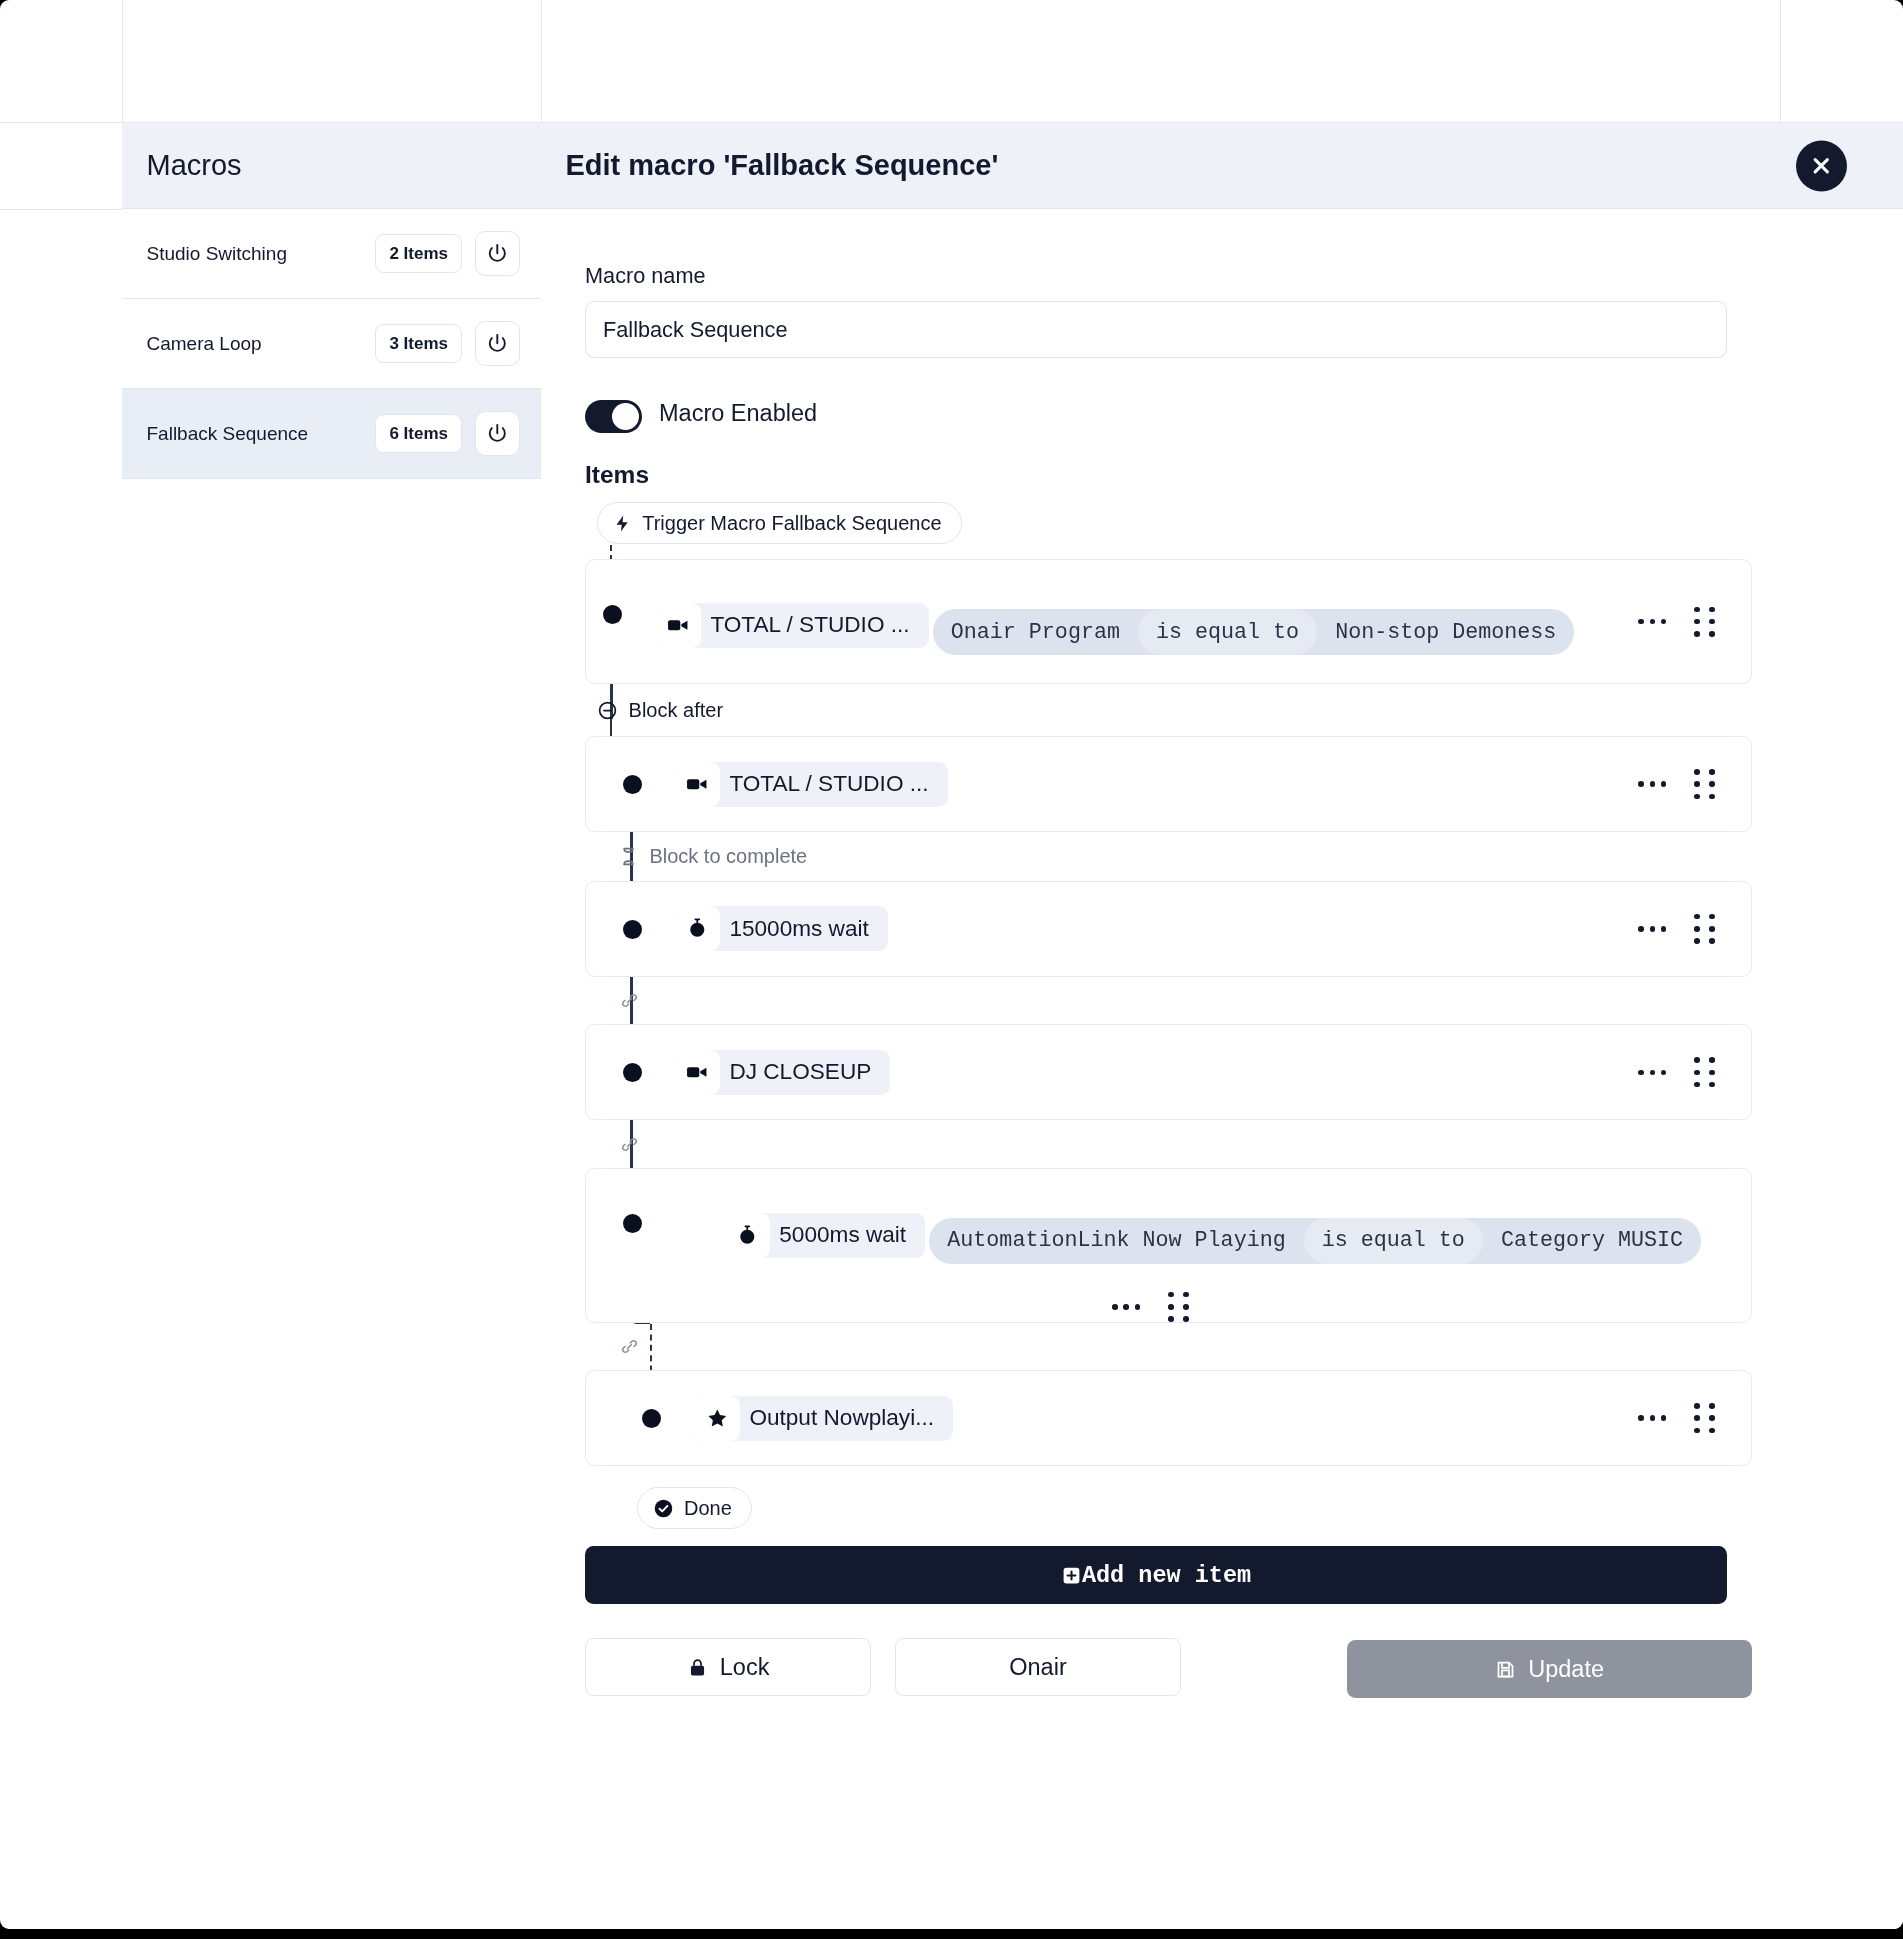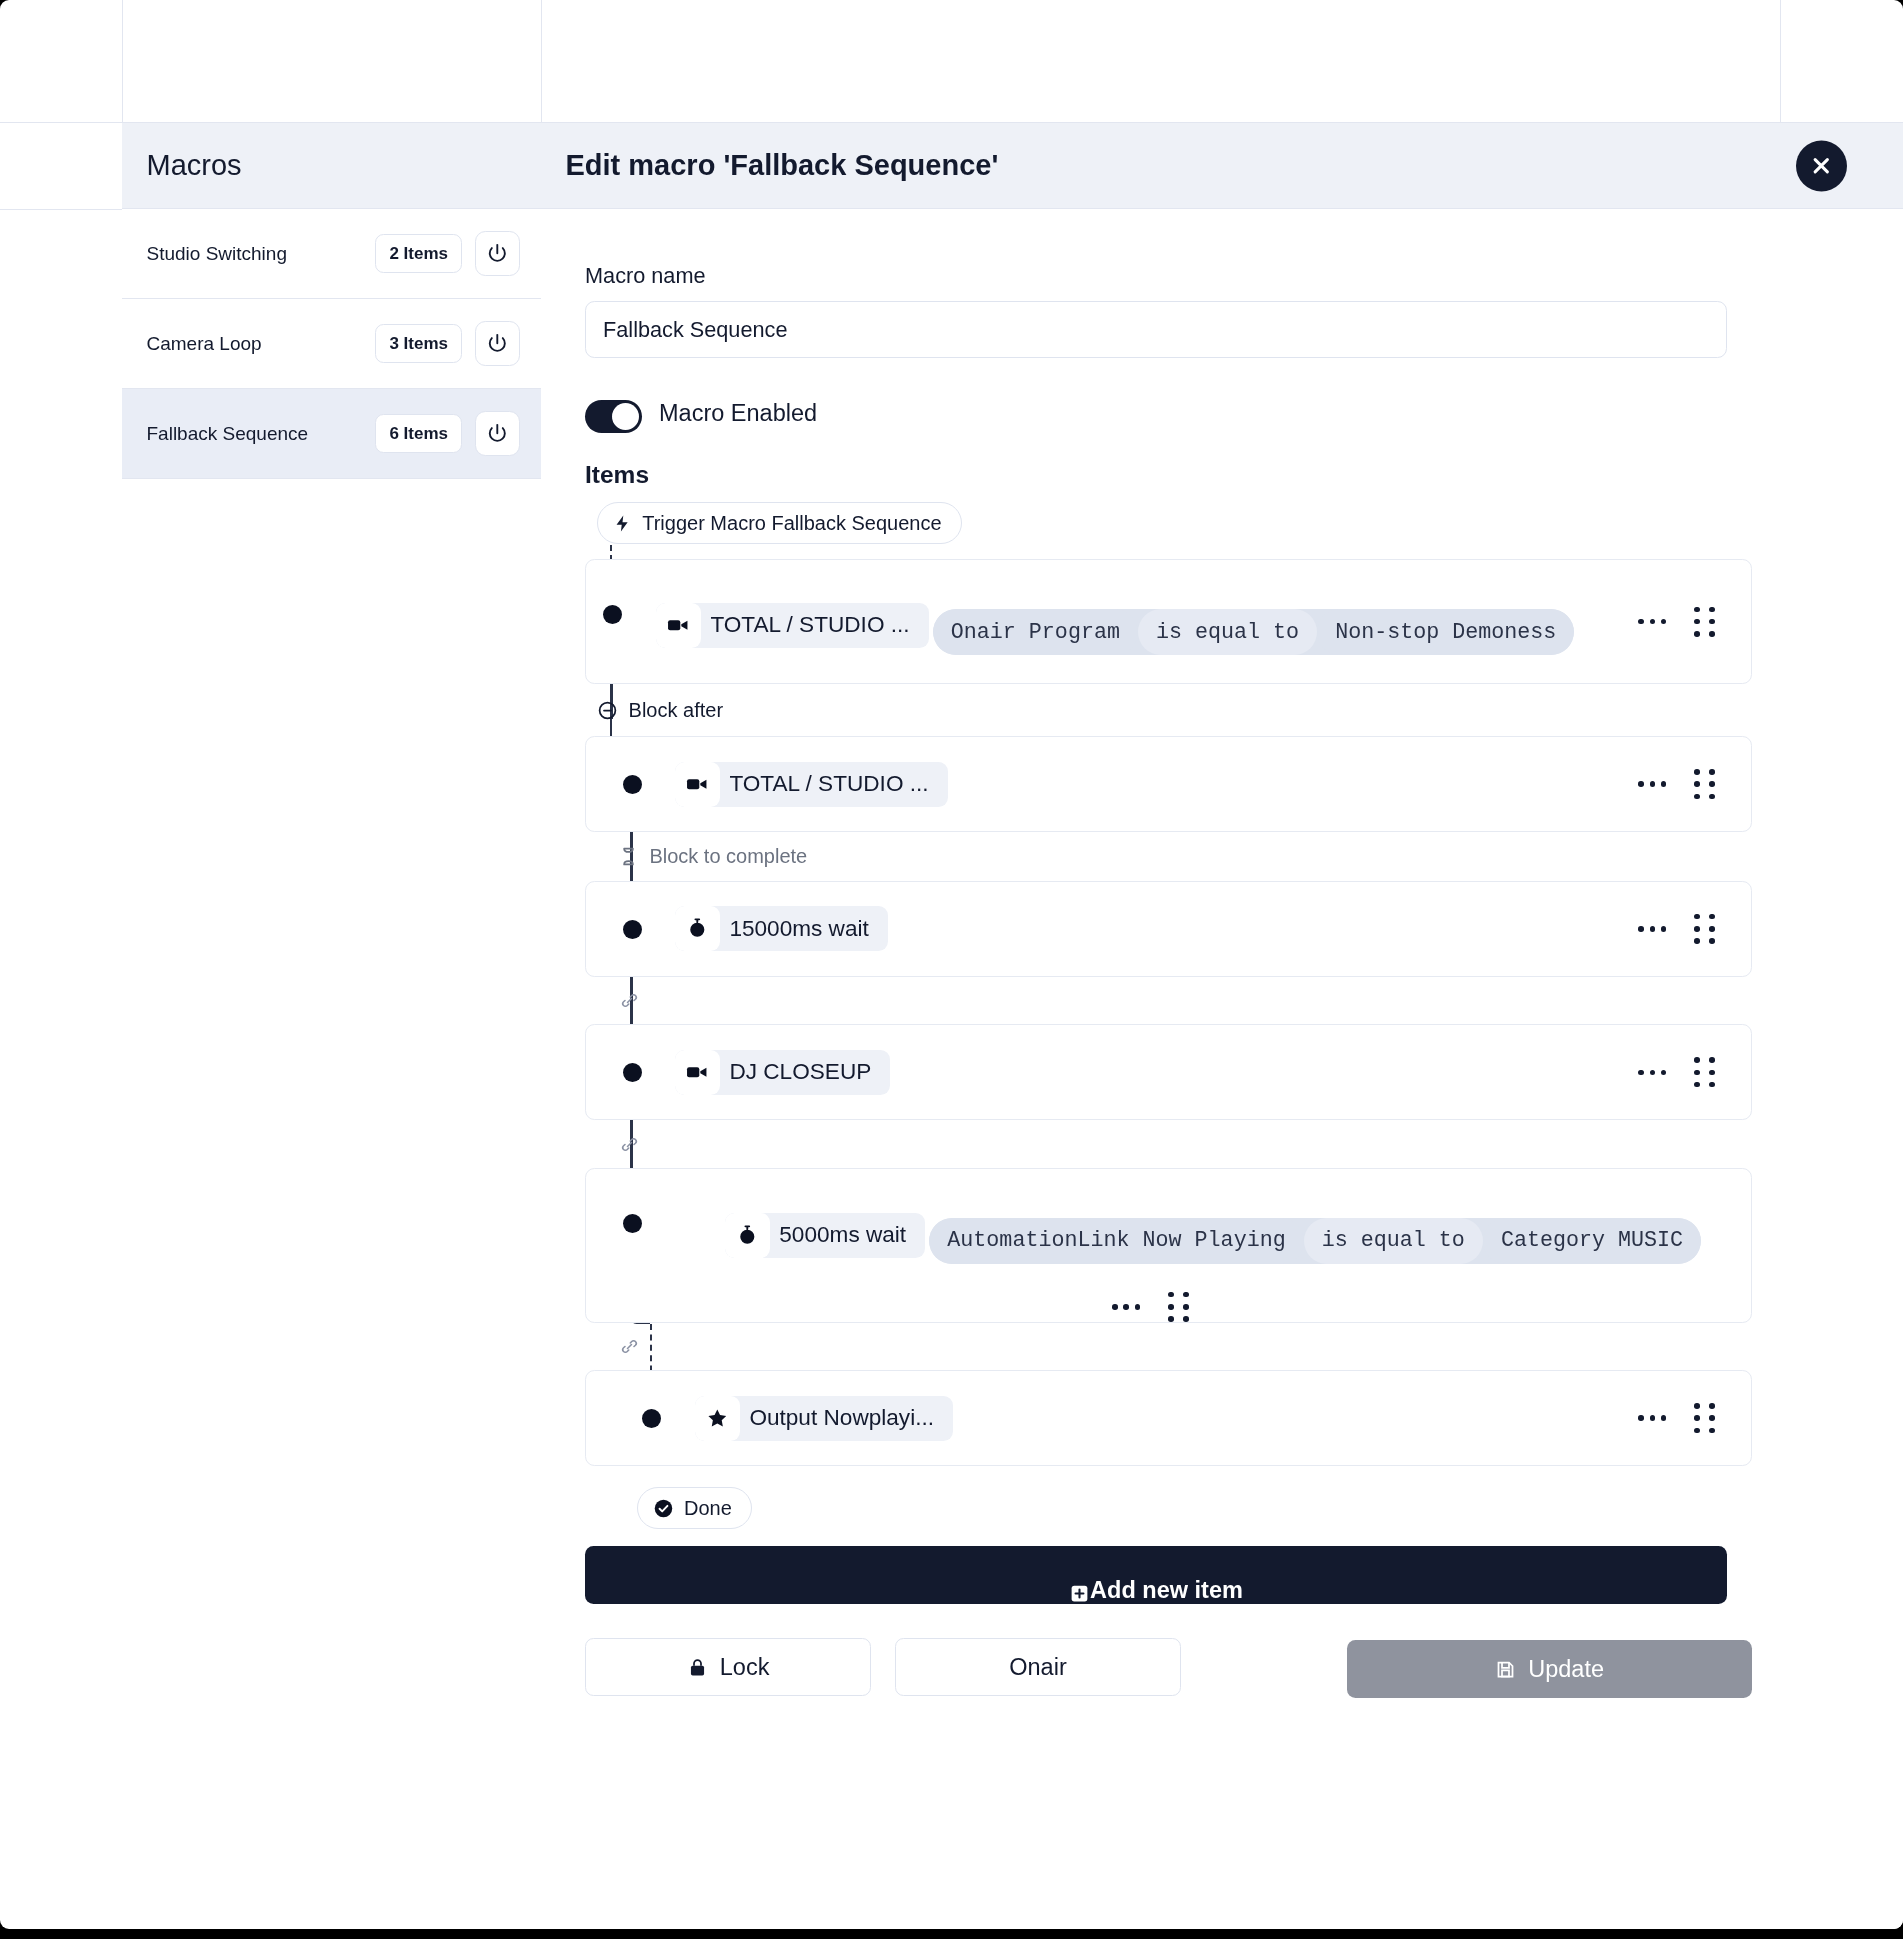--- a/index.html
+++ b/index.html
@@ -315,24 +315,24 @@
   }
 
   
   #add-new-item {
     width: 1142px;
     height: 58px;
     background: #131a2e;
     border: none;
     border-radius: 8.5px;
     color: #ffffff;
-    font-family: Liberation Sans, sans-serif;
+    font-family: Liberation Mono, monospace;
     font-size: 23.5px;
     font-weight: bold;
-    display: flex; align-items: flex-end; justify-content: center;
+    display: flex; align-items: center; justify-content: center;
     margin-top: 17px;
   }
   #bottom-buttons {
     display: flex;
     gap: 24px;
     margin-top: 34px;
   }
   .btn-outline {
     width: 286px; height: 58px;
     border: 0.9px solid #dfe4ef;

